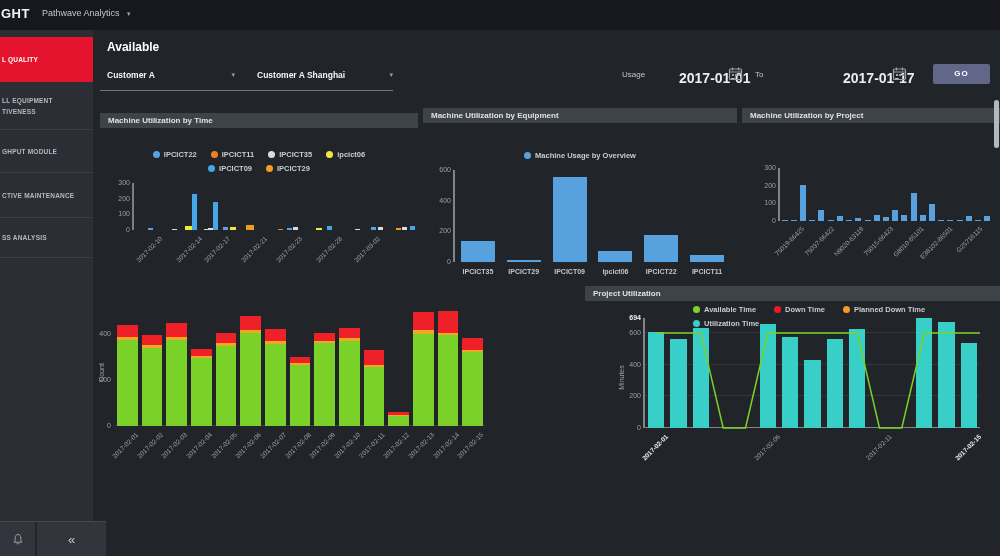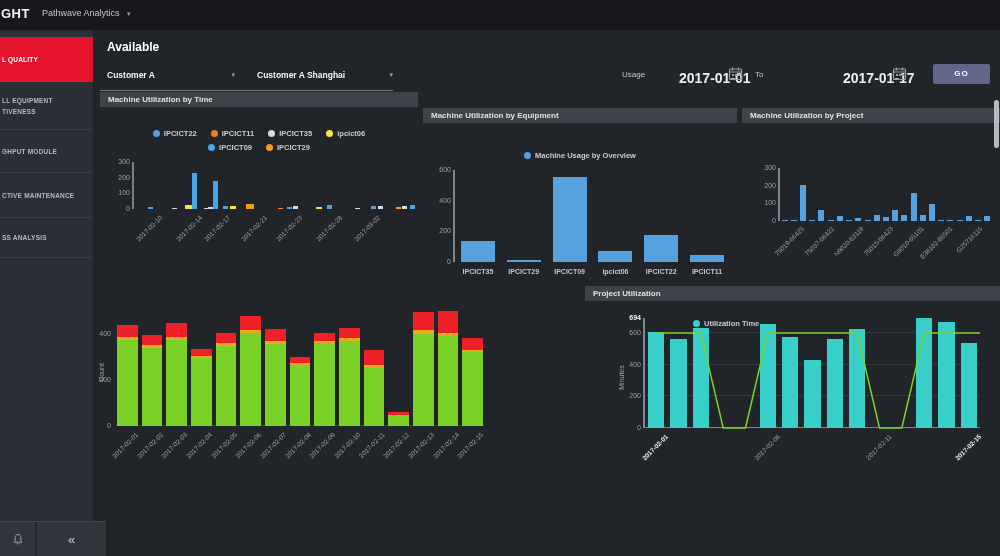--- a/index.html
+++ b/index.html
@@ -145,21 +145,21 @@
       <line x1="4.5" y1="1.5" x2="4.5" y2="4.5" stroke="#9aa0a8" stroke-width="1.2"></line>
       <line x1="10.5" y1="1.5" x2="10.5" y2="4.5" stroke="#9aa0a8" stroke-width="1.2"></line>
       <line x1="1.5" y1="6" x2="13.5" y2="6" stroke="#9aa0a8" stroke-width="1"></line>
       <rect x="4" y="8" width="2" height="2" fill="#9aa0a8"></rect>
       <rect x="7" y="8" width="2" height="2" fill="#9aa0a8"></rect>
       <rect x="10" y="8" width="2" height="2" fill="#9aa0a8"></rect>
     </svg>
   </span>
   <div class="go-btn">GO</div>
 
-  <div class="panel" id="panel-time" style="left:100px; top:92px; width:318px; height:175px;">
+  <div class="panel" id="panel-time" style="left:100px; top:113px; width:318px; height:175px;">
     <div class="panel-header">Machine Utilization by Time</div>
     <div class="legend-row" id="legend-time-1" style="top:37px;">
         <div class="legend-item">
           <div class="legend-dot" style="background: rgb(87, 162, 222);"></div>
           <span class="legend-text">IPCICT22</span>
         </div>
         <div class="legend-item">
           <div class="legend-dot" style="background: rgb(238, 128, 34);"></div>
           <span class="legend-text">IPCICT11</span>
         </div>
@@ -354,20 +354,34 @@
         <div class="xlabel" style="right: 30px; top: 125px;">2017-02-14</div>
         <div class="bar" style="left: 347.3px; width: 20.7px; bottom: 0px; height: 73.8px; background: rgb(122, 210, 40);"></div>
         <div class="bar" style="left: 347.3px; width: 20.7px; bottom: 73.8px; height: 2.3px; background: rgb(240, 167, 34);"></div>
         <div class="bar" style="left: 347.3px; width: 20.7px; bottom: 76.2px; height: 12.2px; background: rgb(238, 33, 41);"></div>
         <div class="xlabel" style="right: 5.33333px; top: 125px;">2017-02-15</div>
       </div>
   </div>
 
   <div class="panel" id="panel-mu" style="left:585px; top:286px; width:415px; height:195px;">
     <div class="panel-header">Project Utilization</div>
+    <div class="legend-row left" id="legend-mu-1" style="top:19px; padding-left:108px; gap:18px;">
+        <div class="legend-item">
+          <div class="legend-dot" style="background: rgb(124, 210, 40);"></div>
+          <span class="legend-text">Available Time</span>
+        </div>
+        <div class="legend-item">
+          <div class="legend-dot" style="background: rgb(237, 28, 36);"></div>
+          <span class="legend-text">Down Time</span>
+        </div>
+        <div class="legend-item">
+          <div class="legend-dot" style="background: rgb(245, 155, 34);"></div>
+          <span class="legend-text">Planned Down Time</span>
+        </div>
+      </div>
     <div class="legend-row left" id="legend-mu-2" style="top:33px; padding-left:108px;">
         <div class="legend-item">
           <div class="legend-dot" style="background: rgb(56, 207, 201);"></div>
           <span class="legend-text">Utilization Time</span>
         </div>
       </div>
     <div class="ylab" style="left:24px; top:88px;">Minutes</div>
     <div class="plot" id="plot-mu" style="left:60px; top:32px; width:335px; height:110px;">
         <div class="gridline" style="bottom: 31.7px;"></div>
         <div class="gridline" style="bottom: 63.4px;"></div>

